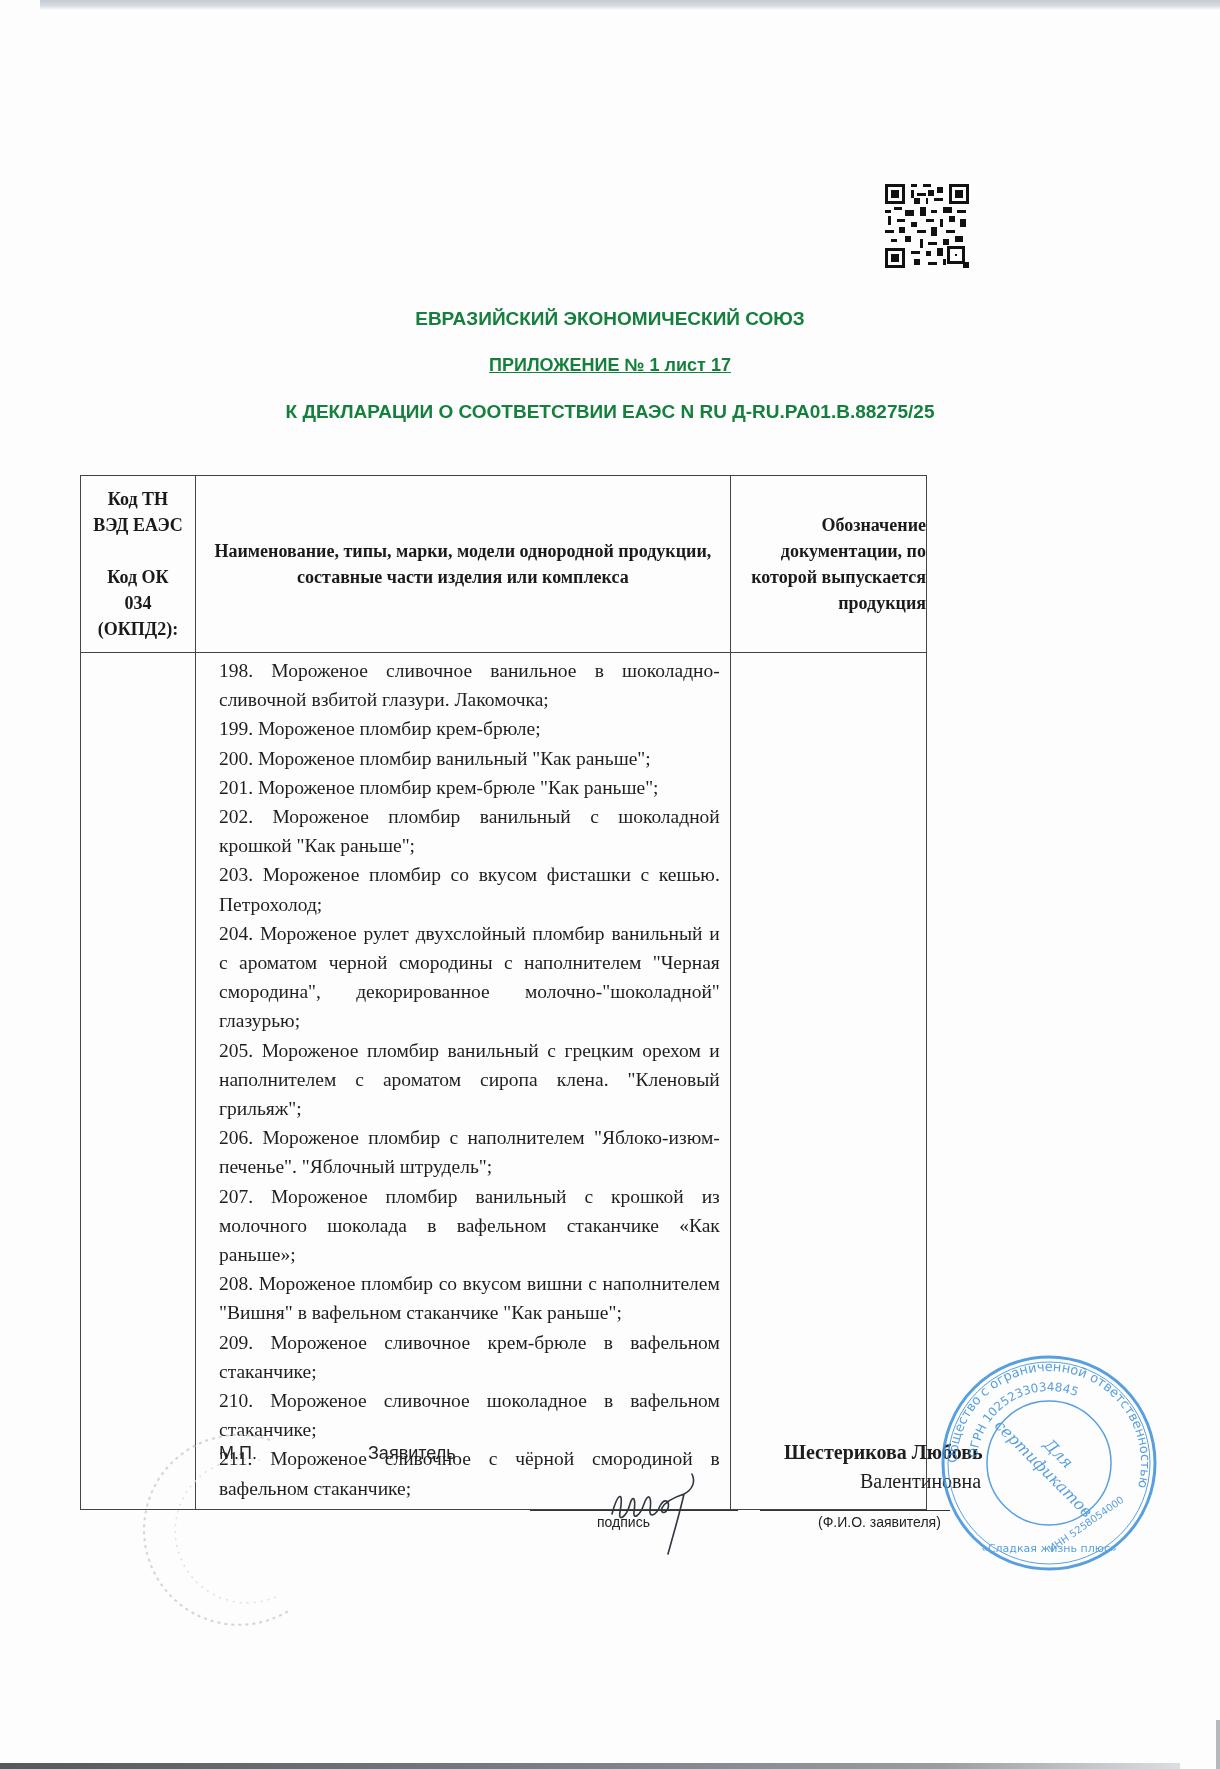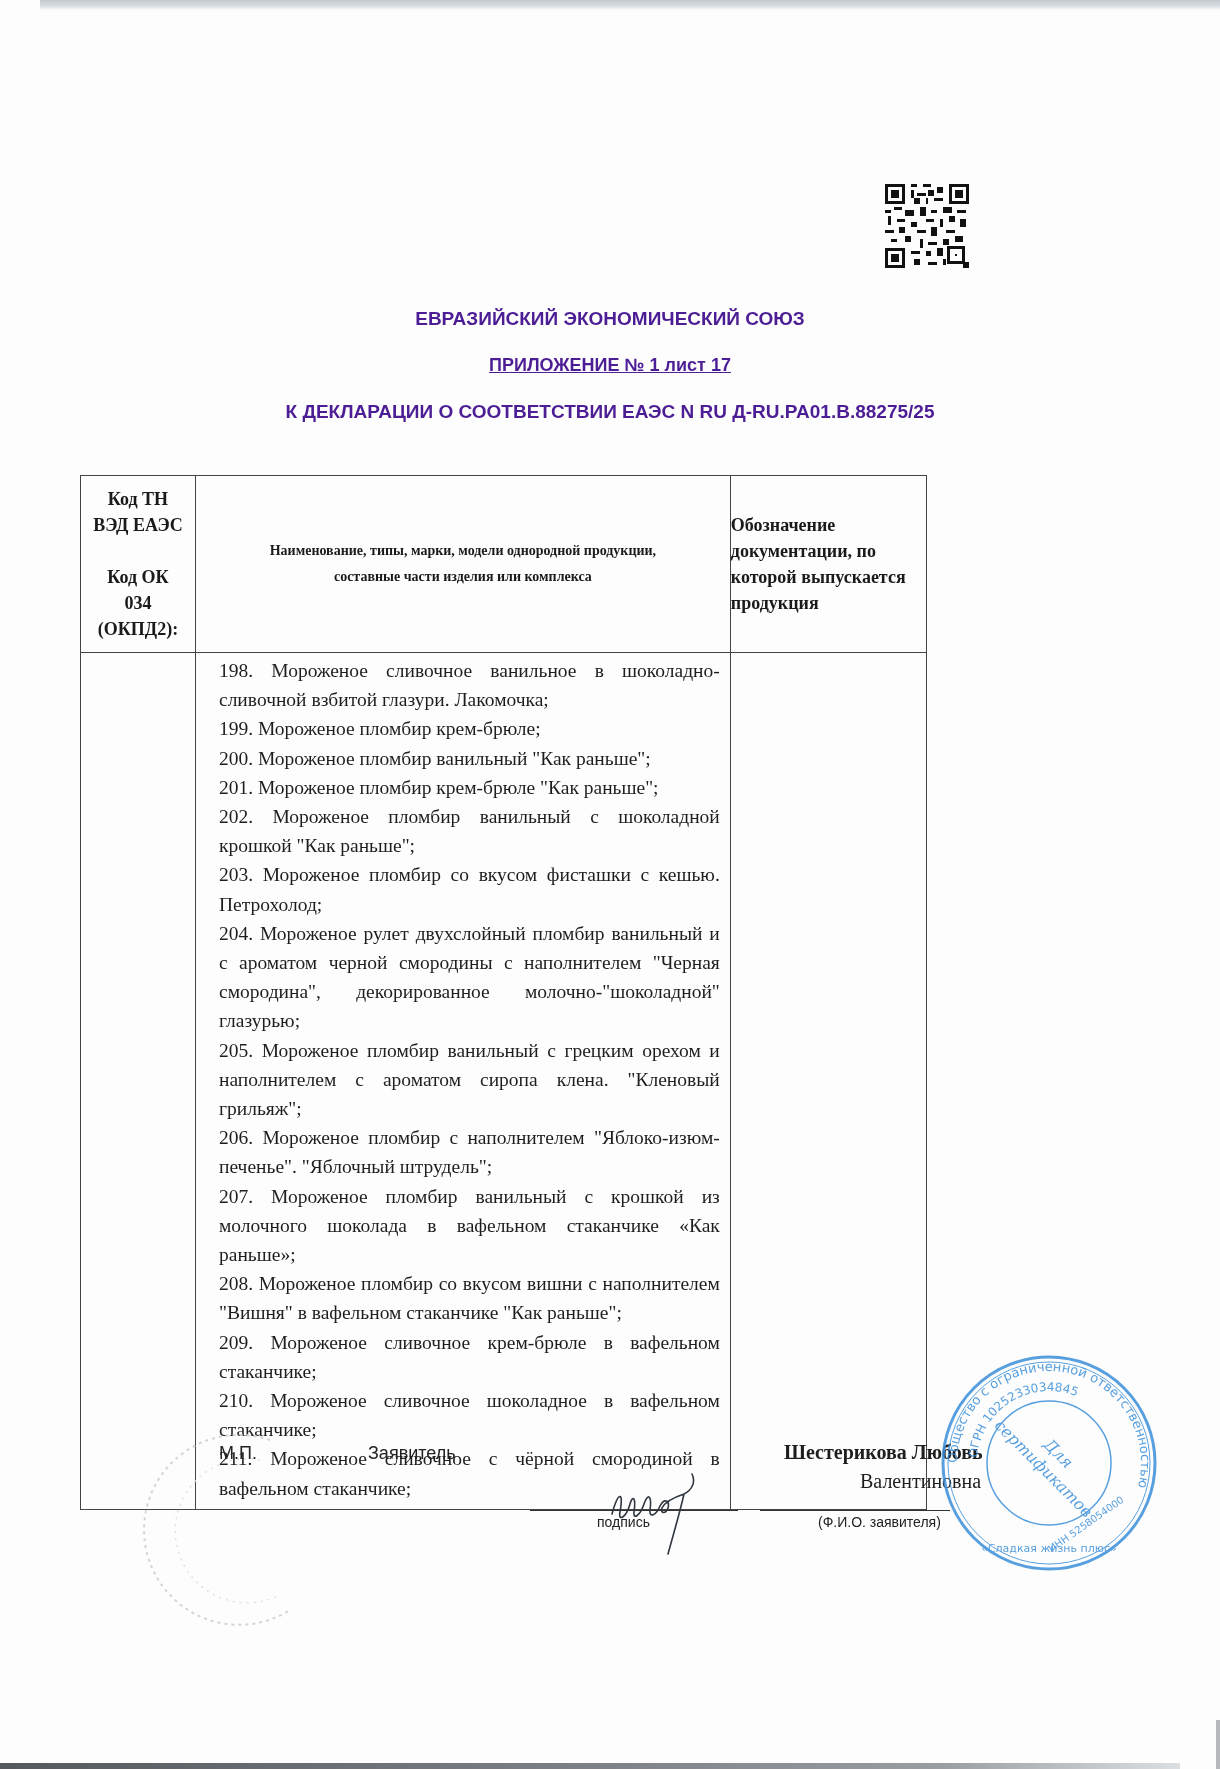--- a/index.html
+++ b/index.html
@@ -17,36 +17,36 @@
     background: linear-gradient(to right, #55595e, #7d8187 50%, #9a9ea3 80%, #dcdfe2);
   }
   .scan-right {
     position: absolute; right: 0; top: 1720px; width: 4px; height: 49px; background: #b5b9bd;
   }
   .qr {
     position: absolute; left: 885px; top: 180px; width: 84px; height: 92px;
   }
   .title {
     position: absolute; left: 0; width: 1220px; text-align: center;
-    font-family: "Liberation Sans", sans-serif; font-weight: bold; color: #4c1d95;
+    font-family: "Liberation Sans", sans-serif; font-weight: bold; color: #15803d;
   }
   .t1 { top: 308px; font-size: 19px; }
   .t2 { top: 355px; font-size: 18px; text-decoration: underline; }
   .t3 { top: 401px; font-size: 19px; }
 
   table.decl {
     position: absolute; left: 80px; top: 475px;
     width: 847px; border-collapse: collapse;
   }
   table.decl td, table.decl th {
     border: 1.5px solid #444; vertical-align: middle;
   }
   th.h-code { width: 128px; height: 176px; font-weight: bold; font-size: 18px; line-height: 26px; text-align: center; padding: 0; }
-  th.h-name { width: 667px; font-weight: bold; font-size: 14px; line-height: 26px; text-align: center; padding: 0 10px; }
-  th.h-doc { width: 226px; font-weight: bold; font-size: 18px; line-height: 26px; text-align: left; padding: 0; }
+  th.h-name { width: 667px; font-weight: bold; font-size: 18px; line-height: 26px; text-align: center; padding: 0 10px; }
+  th.h-doc { width: 226px; font-weight: bold; font-size: 18px; line-height: 26px; text-align: right; padding: 0; }
   .gap { display: block; height: 26px; }
   td.body-code { height: 728px; }
   td.body-name { vertical-align: top; padding: 3px 10px 6px 23px; font-size: 19.5px; line-height: 29.2px; text-align: justify; color: #1e1e1e; }
   td.body-doc { }
   .item { display: block; }
 
   .footer-text {
     position: absolute; font-family: "Liberation Sans", sans-serif; font-size: 18px; color: #222;
   }
   .mp { left: 219px; top: 1443px; }

